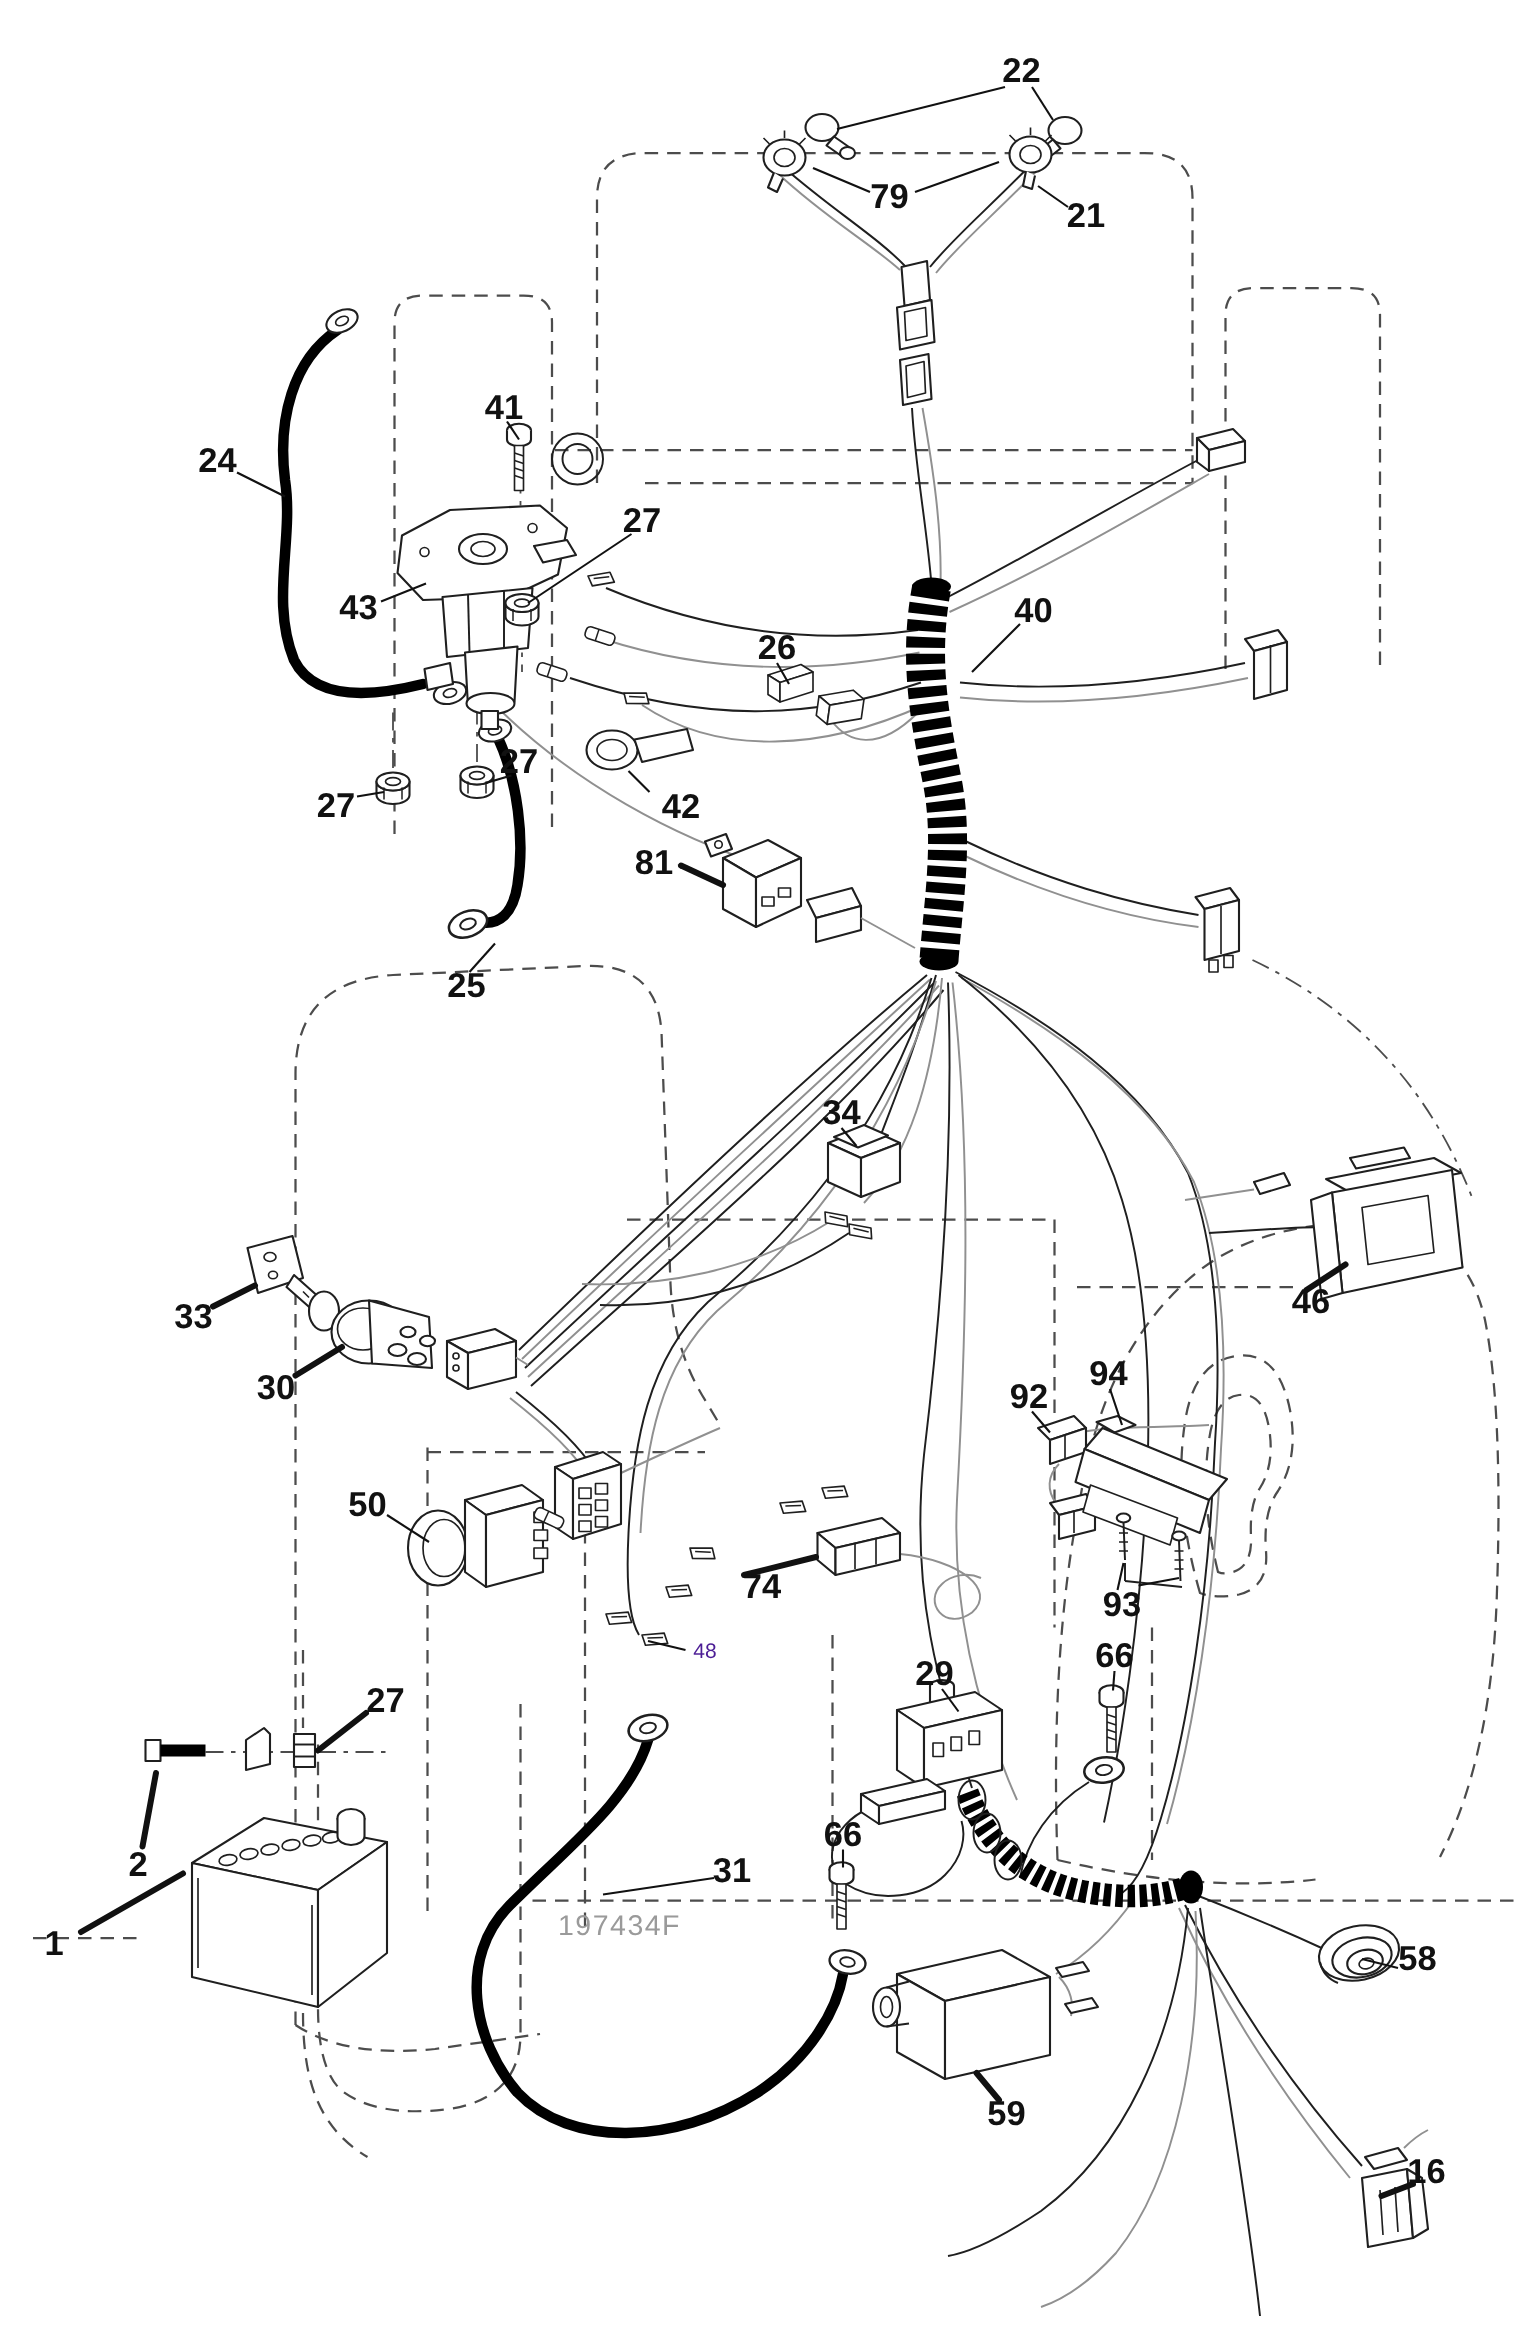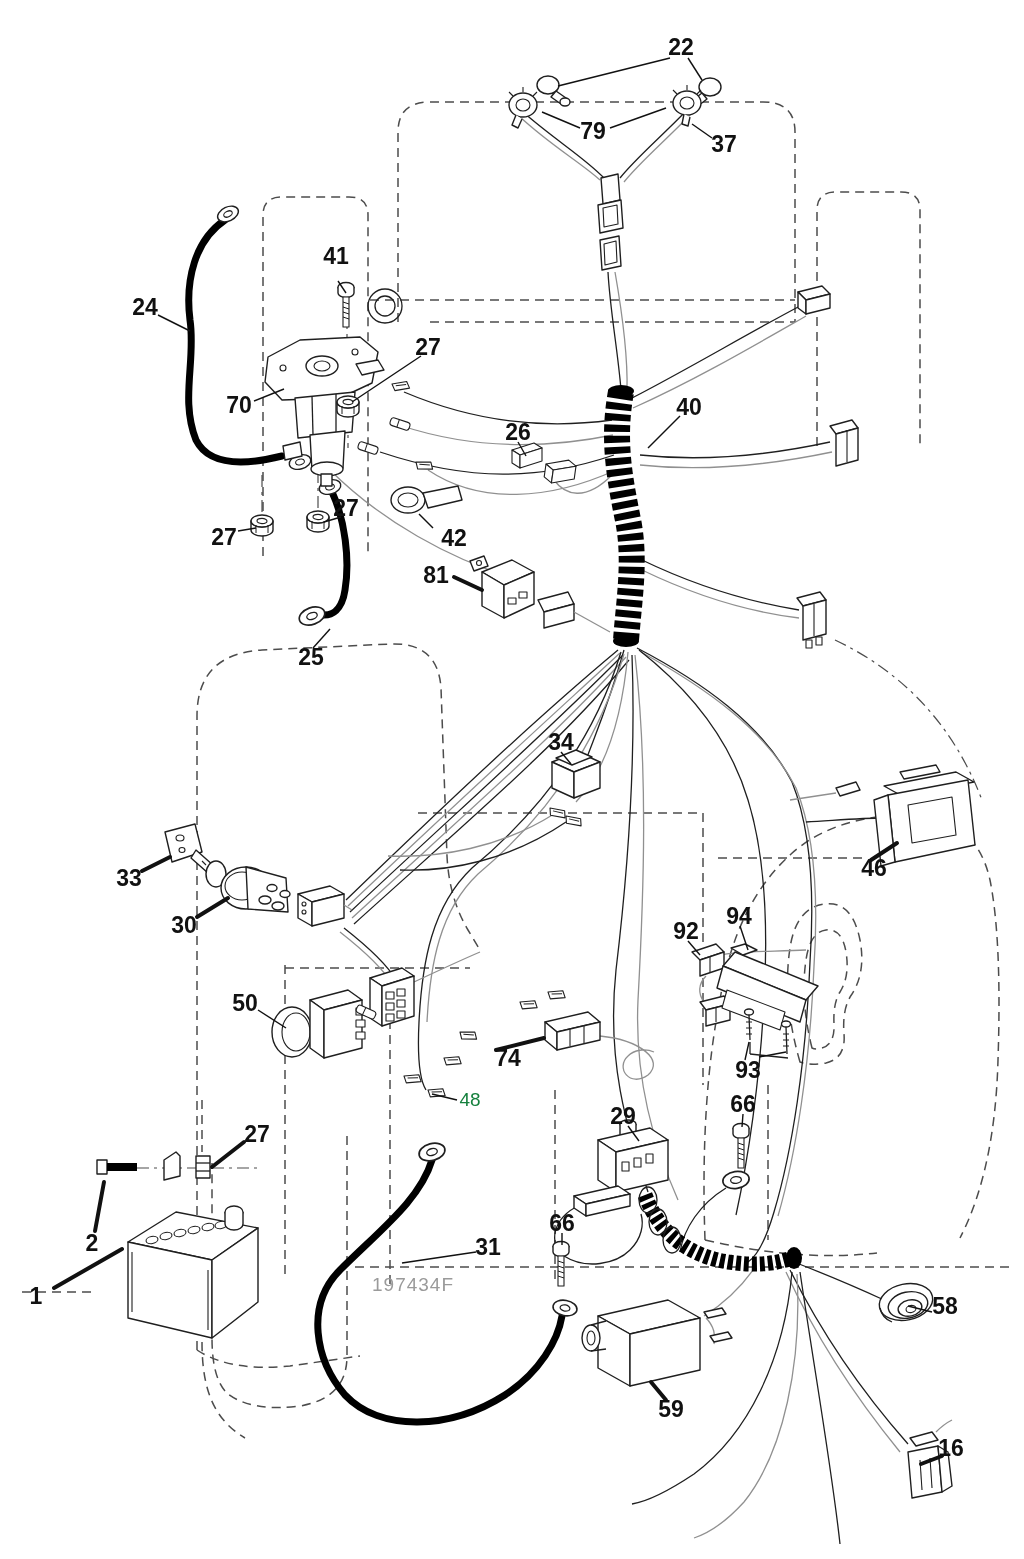--- a/index.html
+++ b/index.html
@@ -1,21 +1,21 @@
 <!DOCTYPE html>
 <html><head>
 <meta charset="utf-8">
 <style>
   html,body{margin:0;padding:0;background:#ffffff;}
   #stage{position:relative;width:1024px;height:1559px;background:#fff;overflow:hidden;
          font-family:"Liberation Sans","DejaVu Sans",sans-serif;}
   #stage svg{position:absolute;left:0;top:0;}
   .callout{position:absolute;transform:translate(-50%,-50%);font-weight:bold;font-size:23px;
            color:#111;letter-spacing:0px;white-space:nowrap;text-align:center;}
-  .callout.small{font-weight:400;font-size:19px;color:#15803d;}
+  .callout.small{font-weight:400;font-size:14px;color:#4c1d95;}
   .watermark{position:absolute;font-size:19px;color:#9a9a9a;letter-spacing:1px;}
   
   .ln{fill:none;stroke:#1f1f1f;stroke-width:1.3;}
   .gy{fill:none;stroke:#909090;stroke-width:1.3;}
   .dsh{fill:none;stroke:#4c4c4c;stroke-width:1.5;stroke-dasharray:9 6;}
   .ddot{fill:none;stroke:#4c4c4c;stroke-width:1.2;stroke-dasharray:12 5 3 5;}
   .cable{fill:none;stroke:#000;stroke-width:7;stroke-linecap:round;}
   .loom{fill:none;stroke:#000;stroke-width:26;stroke-dasharray:7 4;}
   .loom2{fill:none;stroke:#000;stroke-width:15;stroke-dasharray:5 3;}
   .part{fill:#ffffff;stroke:#1f1f1f;stroke-width:1.4;stroke-linejoin:round;}
@@ -510,25 +510,25 @@
     <path class="ld" d="M562,1233 L562,1245"></path>
     <path class="ldT" d="M54,1288 L122,1249"></path>
     <path class="ld" d="M932,1312 L908,1306"></path>
     <path class="ldT" d="M666,1400 L651,1382"></path>
     <path class="ldT" d="M942,1456 L921,1464"></path>
   </g>
 </svg>
 
 <div class="callout" style="left:681px;top:47px">22</div>
 <div class="callout" style="left:593px;top:131px">79</div>
-<div class="callout" style="left:724px;top:144px">37</div>
-<div class="callout" style="left:336px;top:256px">41</div>
+<div class="callout" style="left:724px;top:144px">21</div>
+<div class="callout" style="left:336px;top:272px">41</div>
 <div class="callout" style="left:145px;top:307px">24</div>
 <div class="callout" style="left:428px;top:347px">27</div>
-<div class="callout" style="left:239px;top:405px">70</div>
+<div class="callout" style="left:239px;top:405px">43</div>
 <div class="callout" style="left:518px;top:432px">26</div>
 <div class="callout" style="left:689px;top:407px">40</div>
 <div class="callout" style="left:224px;top:537px">27</div>
 <div class="callout" style="left:346px;top:508px">27</div>
 <div class="callout" style="left:454px;top:538px">42</div>
 <div class="callout" style="left:436px;top:575px">81</div>
 <div class="callout" style="left:311px;top:657px">25</div>
 <div class="callout" style="left:561px;top:742px">34</div>
 <div class="callout" style="left:874px;top:868px">46</div>
 <div class="callout" style="left:129px;top:878px">33</div>

